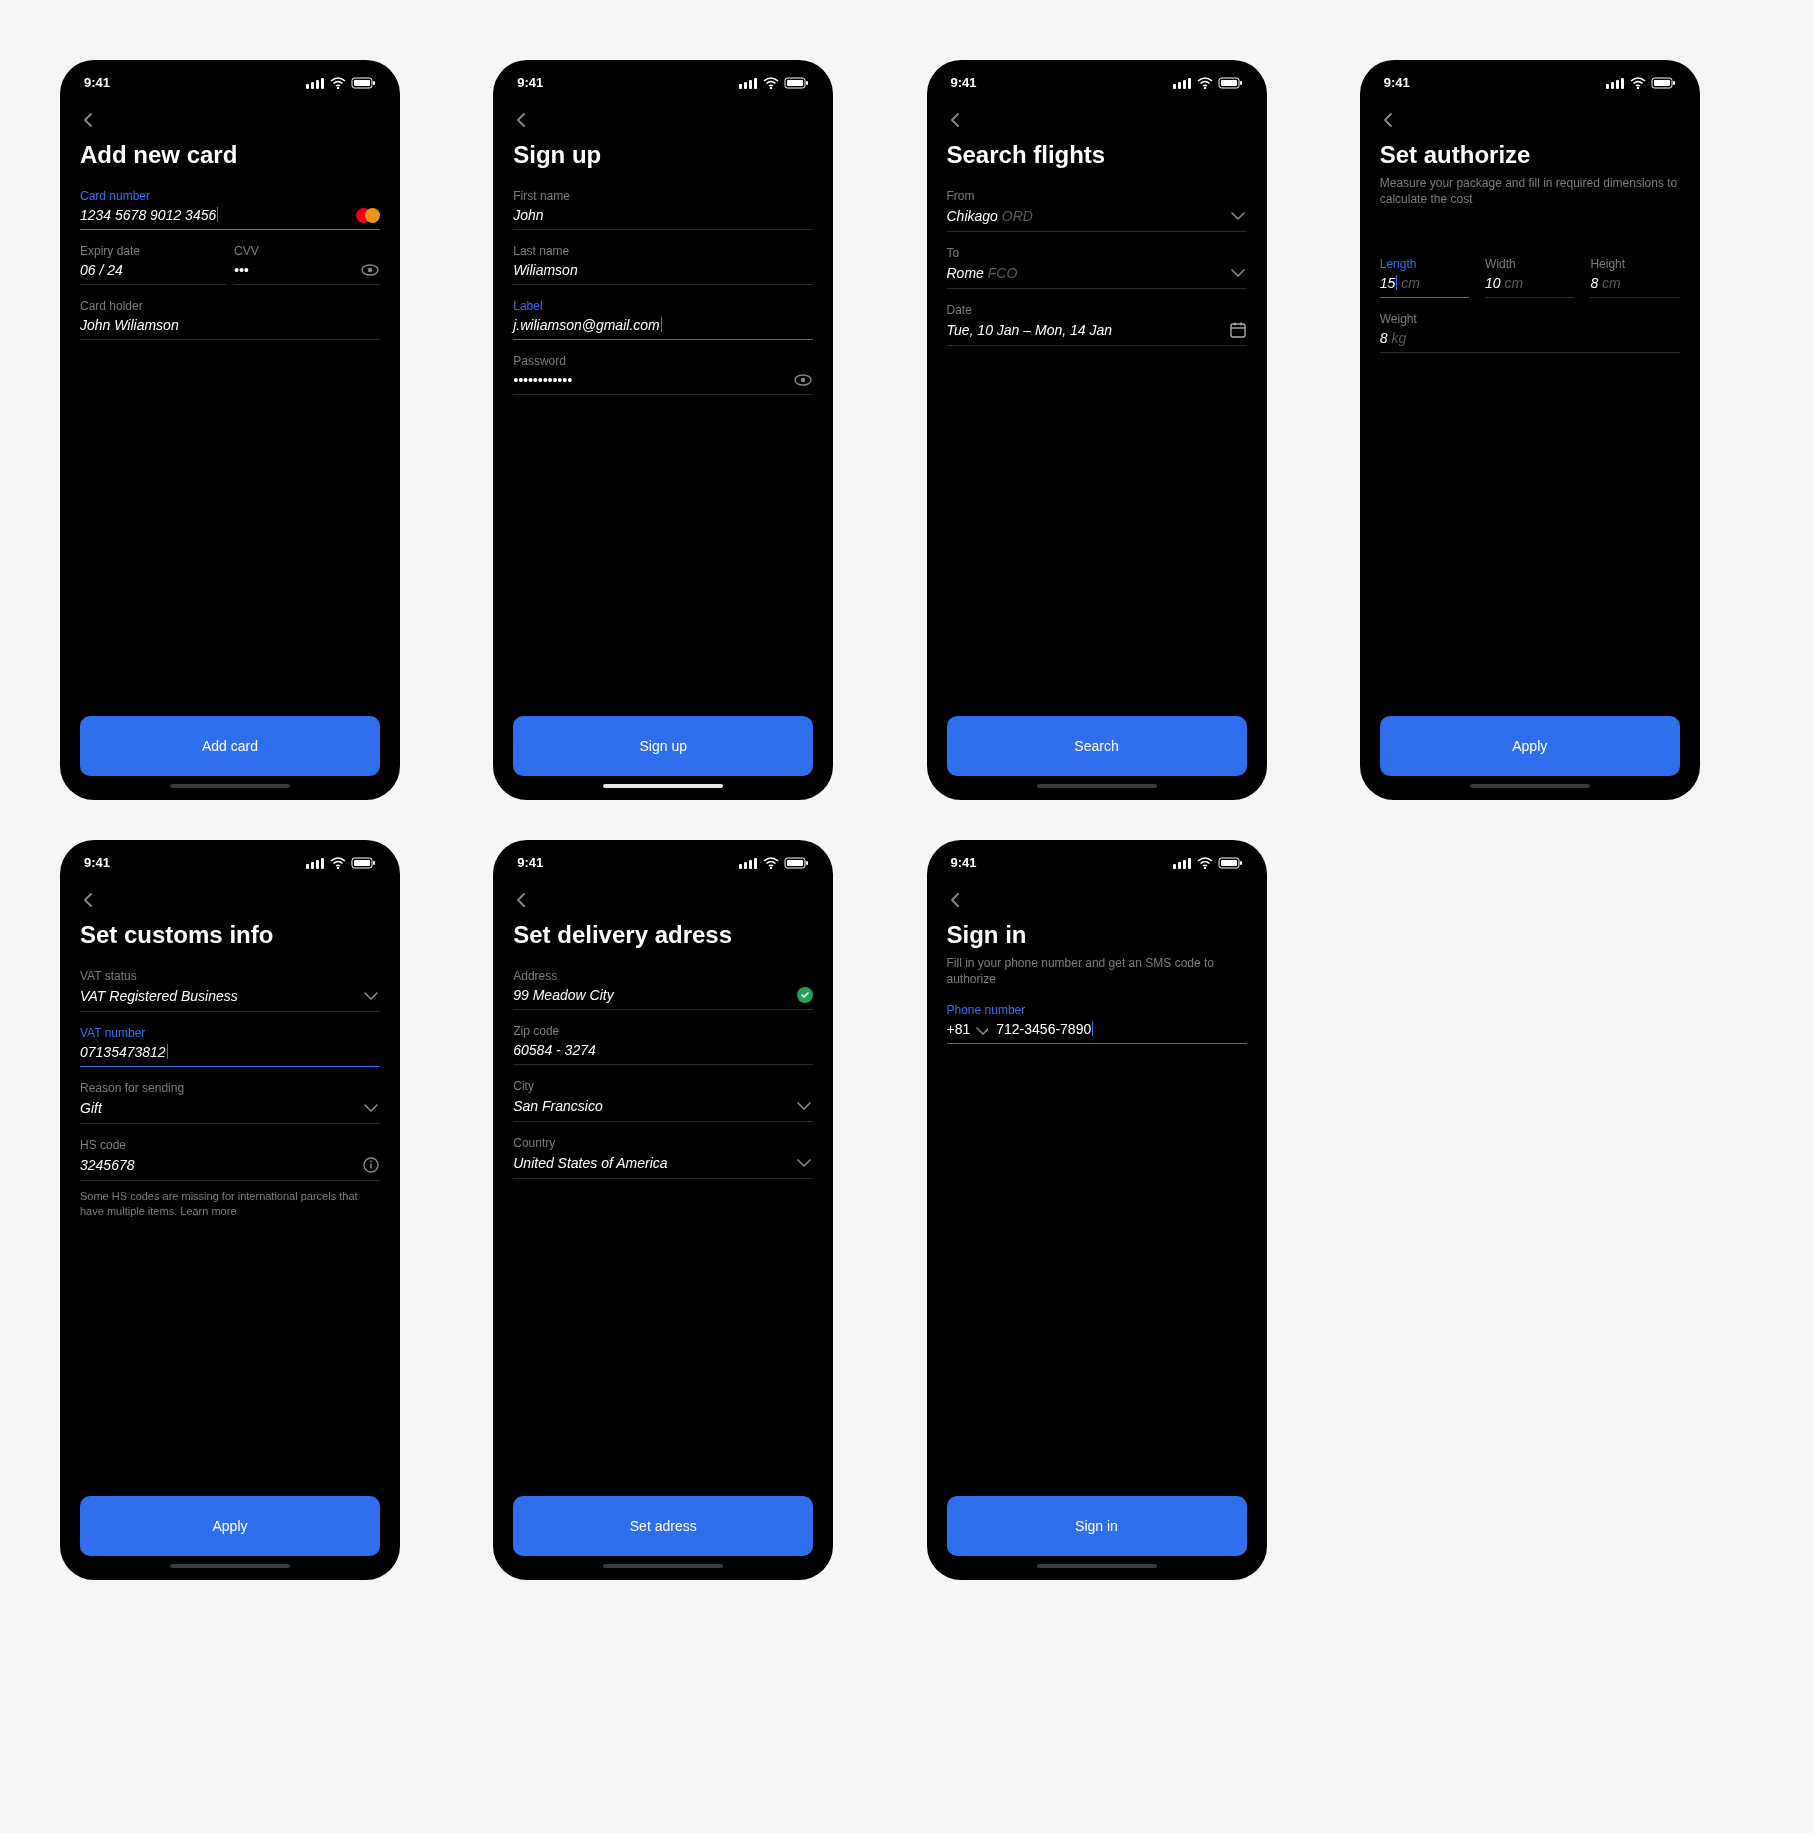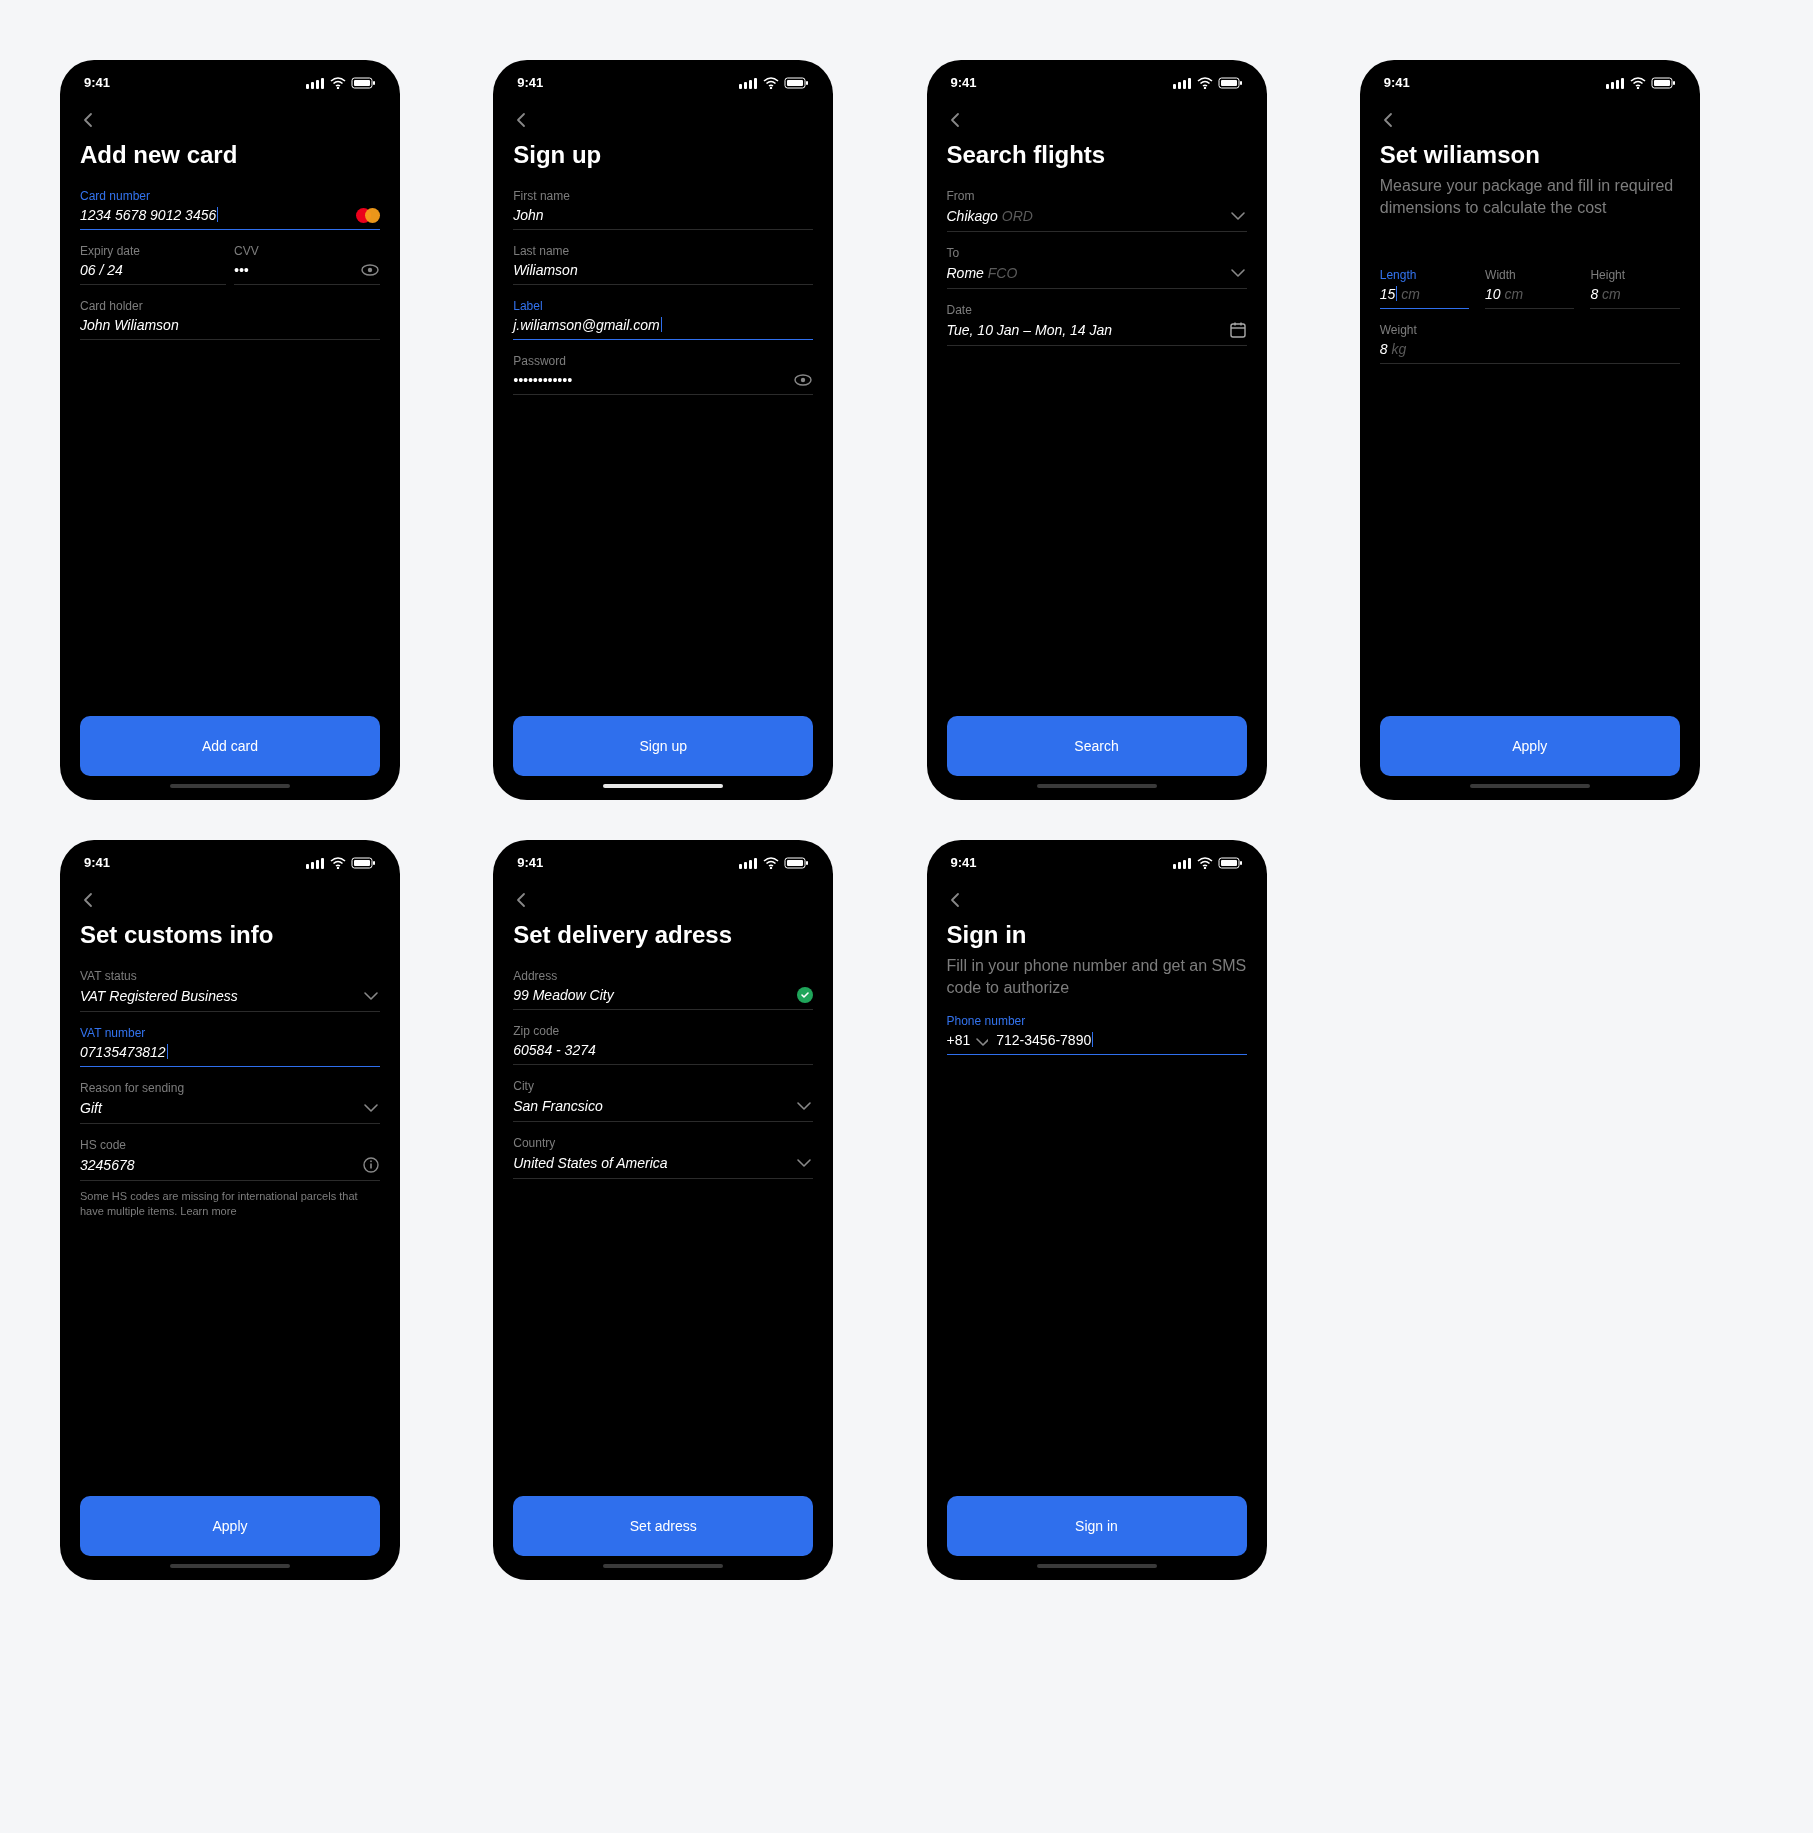--- a/index.html
+++ b/index.html
@@ -21,21 +21,21 @@
   .phone{width:340px;height:740px;background:var(--bg-phone);border-radius:var(--radius);color:var(--text);position:relative;display:flex;flex-direction:column;padding:0 20px 12px 20px;overflow:hidden;}
   
   .statusbar{display:flex;justify-content:space-between;align-items:center;height:44px;font-size:13px;font-weight:700;padding:0 4px;}
   .sb-right{display:flex;align-items:center;gap:4px;}
   .sb-right svg{display:block;}
   
   .back{height:32px;display:flex;align-items:center;}
   .back svg{stroke:#888;}
   
   .title{font-size:24px;font-weight:600;margin:5px 0 6px 0;}
-  .subtitle{font-size:16px;color:var(--text-dim);line-height:1.35;margin-bottom:10px;}
+  .subtitle{font-size:12px;color:var(--text-dim);line-height:1.35;margin-bottom:10px;}
   
   .content{flex:1;display:flex;flex-direction:column;}
   .field{margin-top:14px;}
   .field .label{font-size:12px;color:var(--text-dim);margin-bottom:4px;display:block;}
   .field.active .label{color:var(--accent-text);}
   .field .input-row{display:flex;align-items:center;justify-content:space-between;border-bottom:1px solid var(--line);padding-bottom:6px;min-height:22px;}
   .field.active .input-row{border-bottom-color:var(--line-active);}
   .field .value{font-size:14px;color:var(--text);font-style:italic;}
   .field .value .dim{color:var(--text-dim2);}
   .caret{display:inline-block;width:1px;height:15px;background:var(--accent);vertical-align:-2px;margin-left:1px;}
@@ -286,21 +286,21 @@
           <svg width="70" height="14">
             <use href="#sb-icons"></use>
           </svg>
         </span>
     </div>
     <div class="back">
         <svg width="18" height="18">
           <use href="#chevron-left"></use>
         </svg>
       </div>
-    <div class="title">Set wiliamson</div>
+    <div class="title">Set authorize</div>
     <div class="subtitle">Measure your package and fill in required dimensions to calculate the cost</div>
     <div class="content">
       <div class="row3">
         <div class="field active">
           <span class="label">Length</span>
           <div class="input-row">
               <span class="value"><span>15</span><span class="caret"></span> <span class="dim">cm</span></span>
             </div>
         </div>
         <div class="field">

